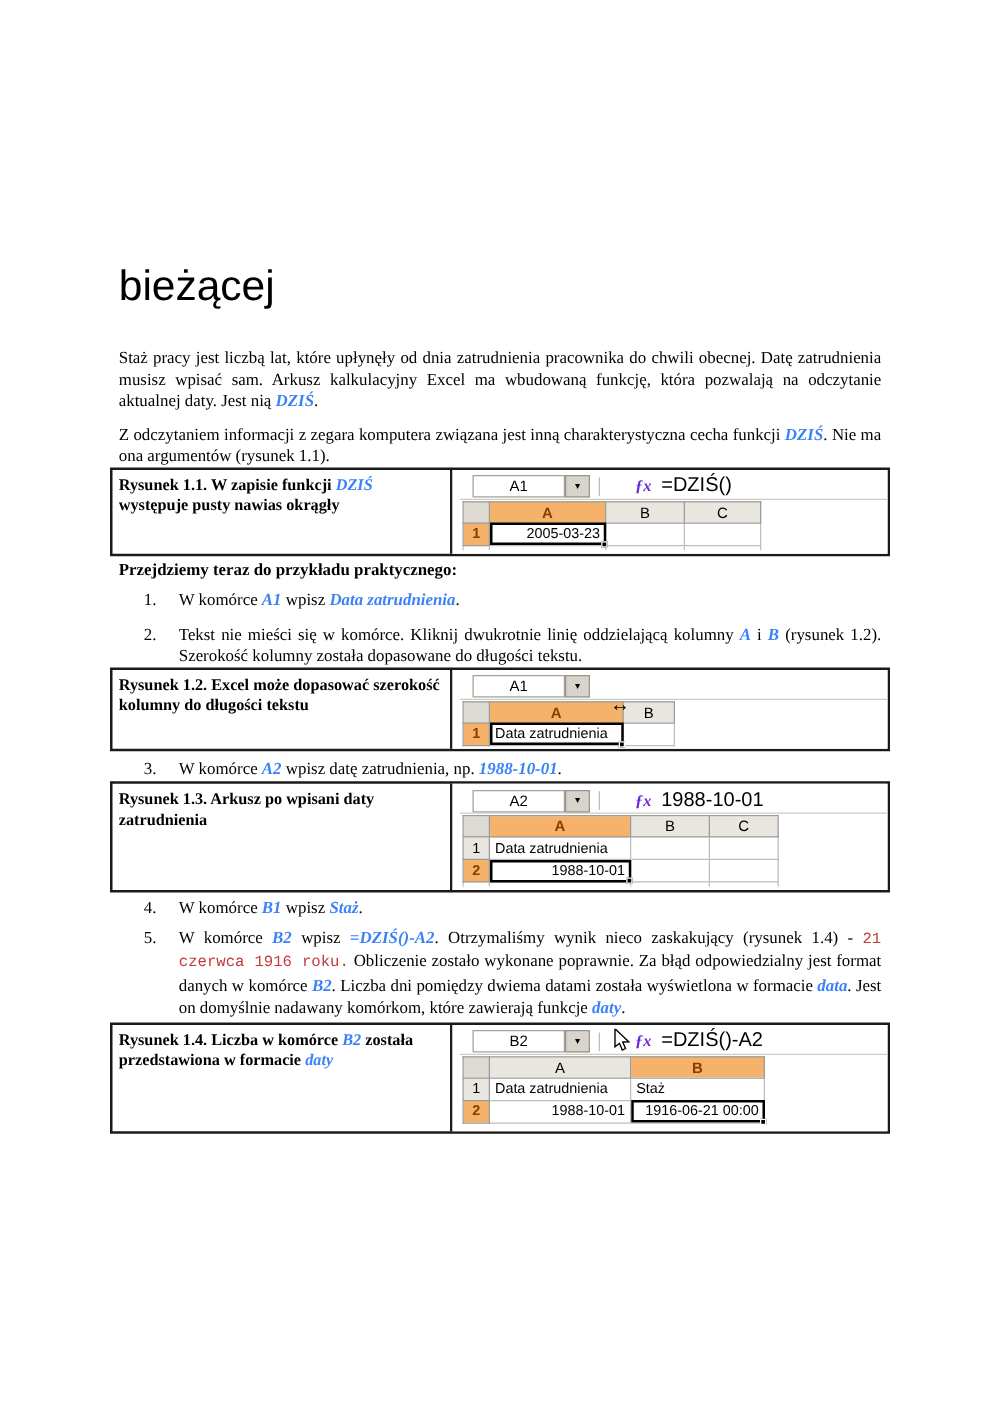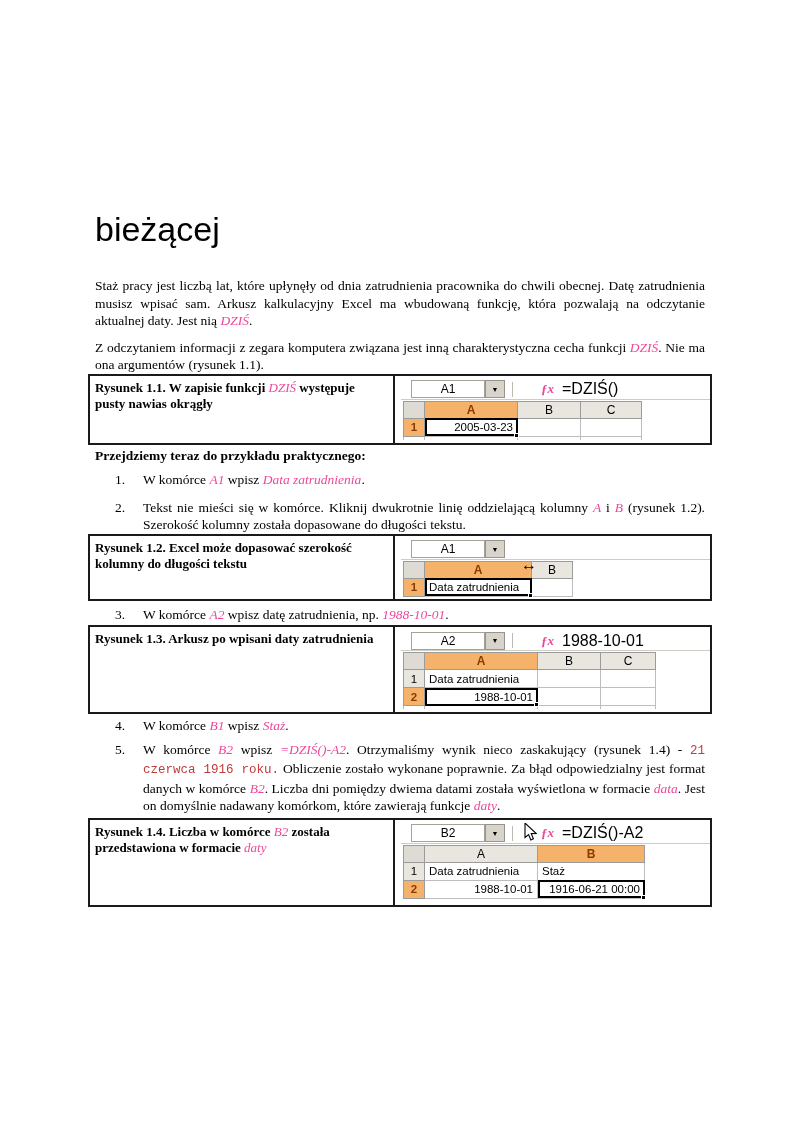--- a/index.html
+++ b/index.html
@@ -8,52 +8,52 @@
   .content{position:absolute;left:88px;top:0;width:624px;}
 
   
   h1.title{font-family:"Liberation Sans",sans-serif;font-weight:400;font-size:34px;
            line-height:47px;margin:206px 0 24px 7px;color:#000;}
   h1.title span{display:block;}
 
   
   p.body{font-size:13.5px;line-height:17.5px;text-align:justify;margin:0 7px 9px 7px;}
   p.body.last{margin-bottom:0;}
-  .em{color:#ec4899;font-style:italic;font-weight:normal;}
+  .em{color:#3b82f6;font-style:italic;font-weight:bold;}
   .red-mono{font-family:"Liberation Mono",monospace;color:#C23A3A;font-size:12.5px;}
   .intro{font-size:13.5px;line-height:17.5px;margin:2px 7px 7px 7px;font-weight:bold;}
 
   
   .list-item{display:flex;font-size:13.5px;line-height:17.5px;margin:0 7px 10px 27px;}
   .list-item .num{flex:none;width:28px;}
   .list-item .li-text{flex:1;text-align:justify;}
   #item2{margin-bottom:0;} #item3{margin-bottom:2px;}
   #item4{margin-bottom:6px;} #item5{margin-bottom:3px;}
 
   
   .figure{display:flex;border:2px solid #1a1a1a;margin:0 0 5px 0;width:624px;
           box-sizing:border-box;background:#fff;}
   #fig1{margin-bottom:1px;} #fig3{margin-bottom:3px;} #fig4{margin-bottom:0;}
-  .fig-caption{flex:none;width:305px;border-right:2px solid #1a1a1a;box-sizing:border-box;
+  .fig-caption{flex:none;width:272px;border-right:2px solid #1a1a1a;box-sizing:border-box;
                padding:4px 8px 4px 5px;font-weight:bold;font-size:13px;line-height:16.5px;}
   .fig-shot{flex:1;position:relative;padding:4px 0 2px 6px;background:#fff;
             font-family:"Liberation Sans",sans-serif;}
   #fig4 .fig-shot{padding-bottom:6px;}
 
   
   .xl-bar{display:flex;align-items:center;height:19px;margin-bottom:1px;
           border-bottom:1px solid #CFCCC4;}
   .xl-name{width:72px;height:16px;margin-left:10px;background:#fff;border:1px solid #A5A29A;
            display:flex;align-items:center;justify-content:center;font-size:12px;}
   .xl-drop{width:18px;height:16px;background:#D8D4CB;border:1px solid #98948C;
            display:flex;align-items:center;justify-content:center;}
   .xl-drop span{font-size:7px;line-height:7px;}
   .xl-sep{width:1px;height:15px;background:#BDBAB2;margin-left:7px;}
   .xl-fx{font-family:"Liberation Serif",serif;font-style:italic;font-weight:bold;
-         font-size:13px;margin-left:28px;color:#ec4899;}
+         font-size:13px;margin-left:28px;color:#6d28d9;}
   .xl-formula{font-size:16px;margin-left:8px;white-space:nowrap;}
 
   table.xl-grid{border-collapse:collapse;margin-left:2px;border:1px solid #7E7E7E;}
   .xl-grid td{font-size:11.5px;height:17px;padding:0 4px;white-space:nowrap;
               border:1px solid #BDBDBD;background:#fff;}
   .xl-grid td.h{height:16px;background:#E9E6DF;border:1px solid #9B9B9B;text-align:center;
                 font-size:12px;padding:0;}
   .xl-grid td.corner{background:#DEDBD4;}
   .xl-grid td.hsel{background:#F5B26A;color:#8B3A00;font-weight:bold;}
   .xl-grid td.rn{background:#E9E6DF;border:1px solid #9B9B9B;text-align:center;

